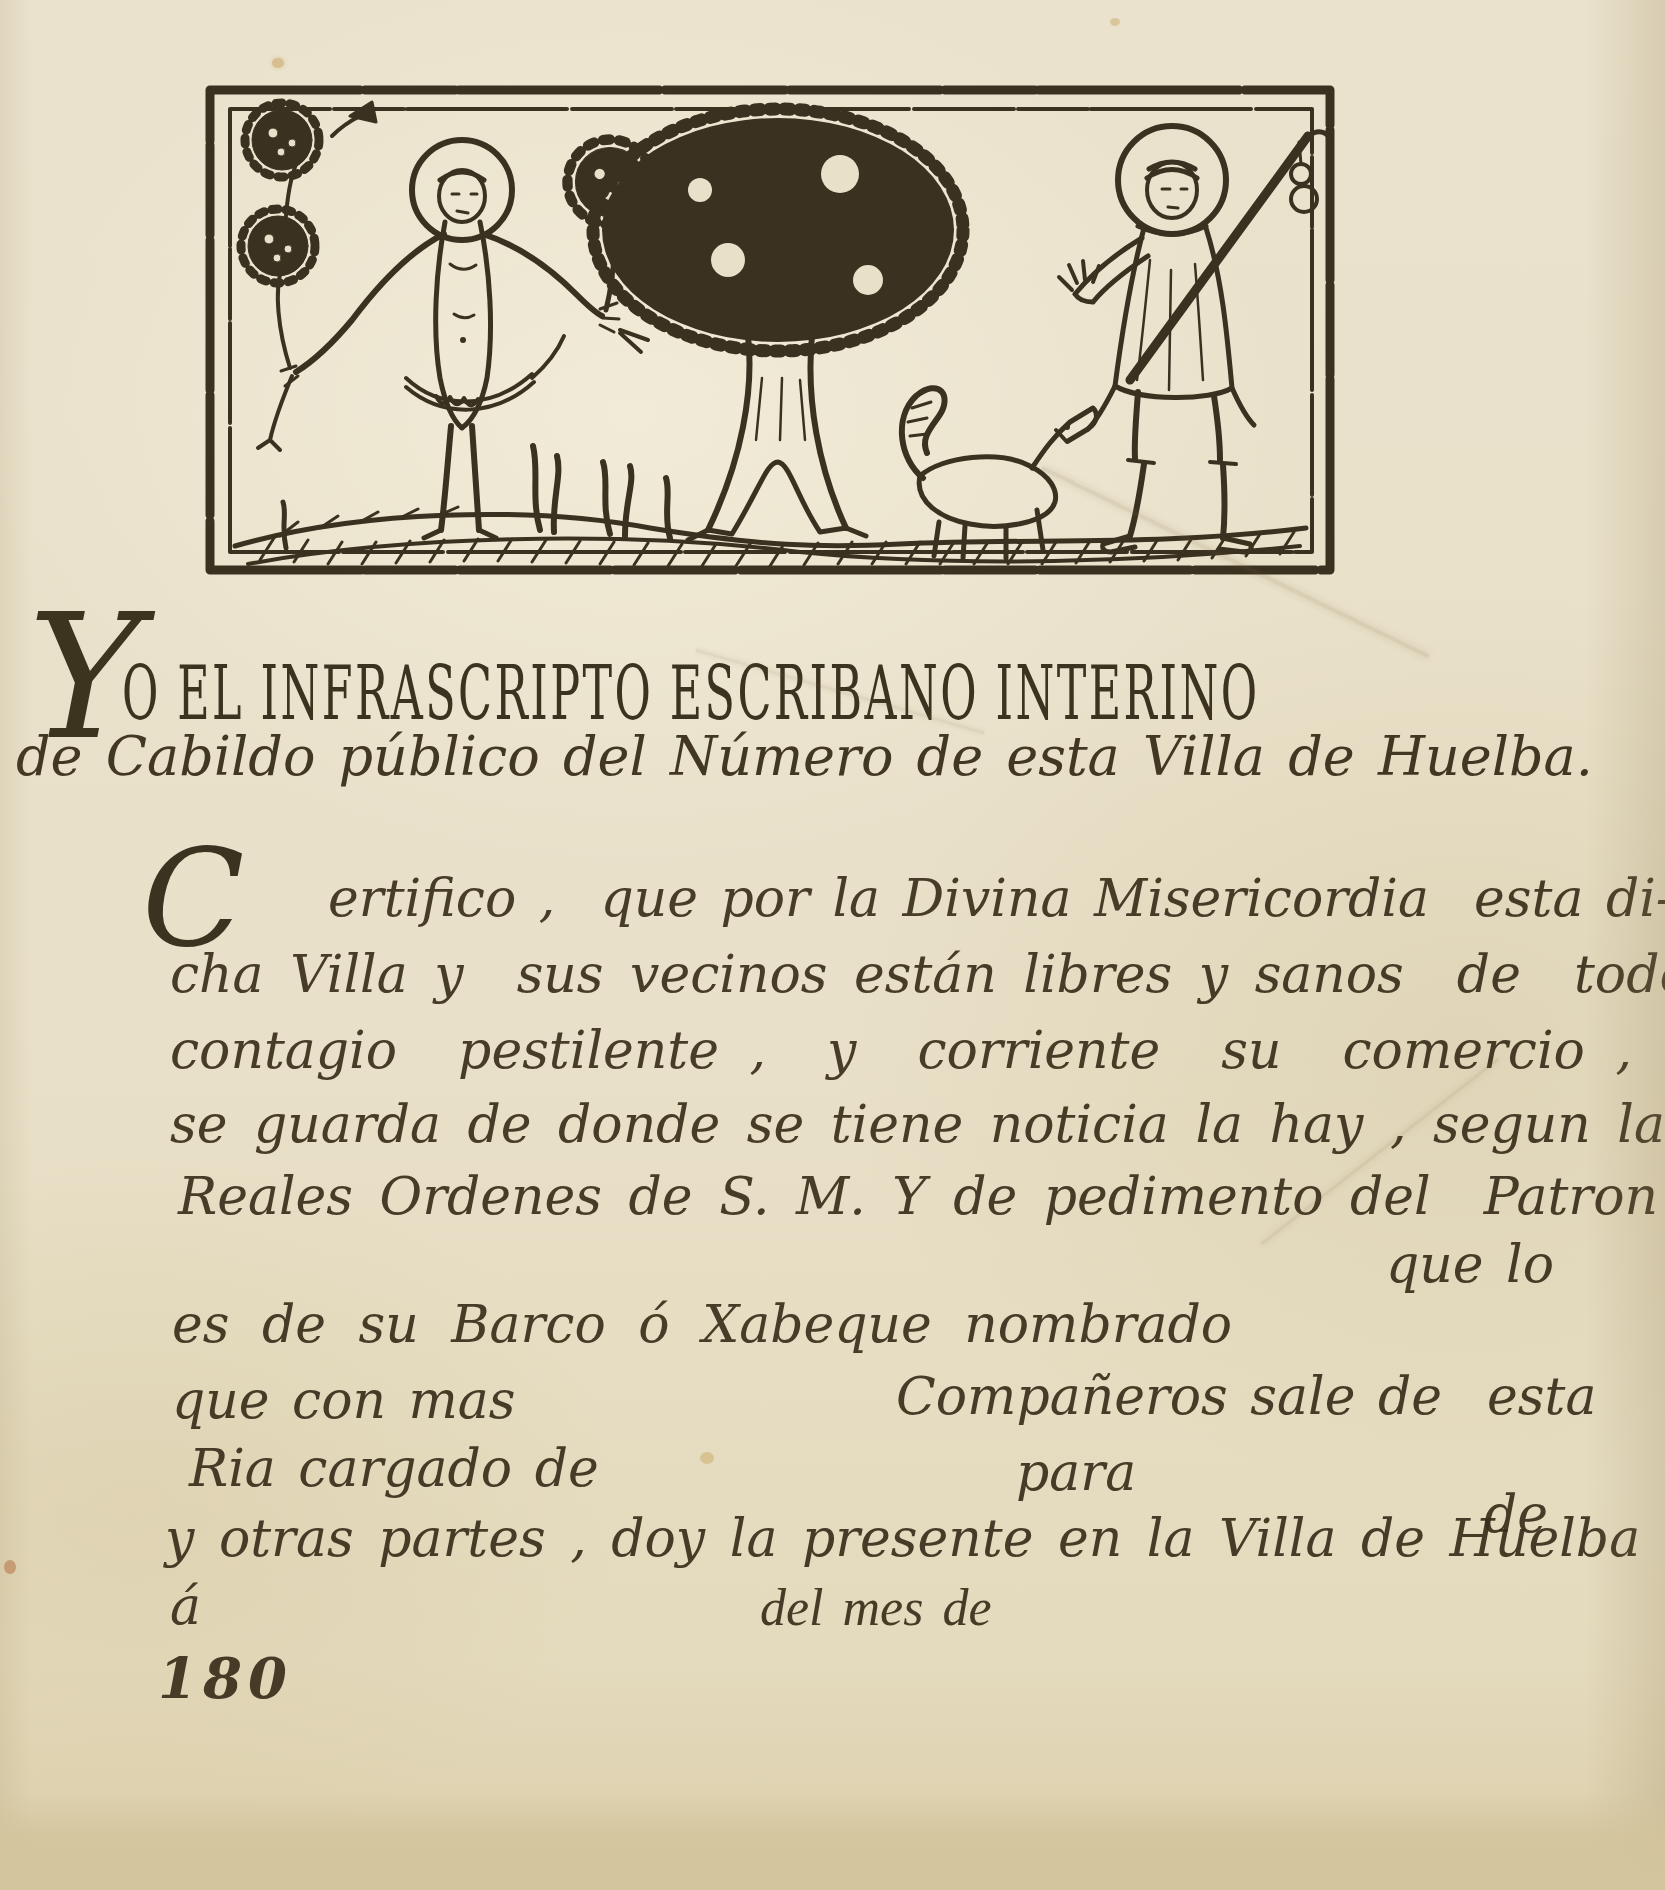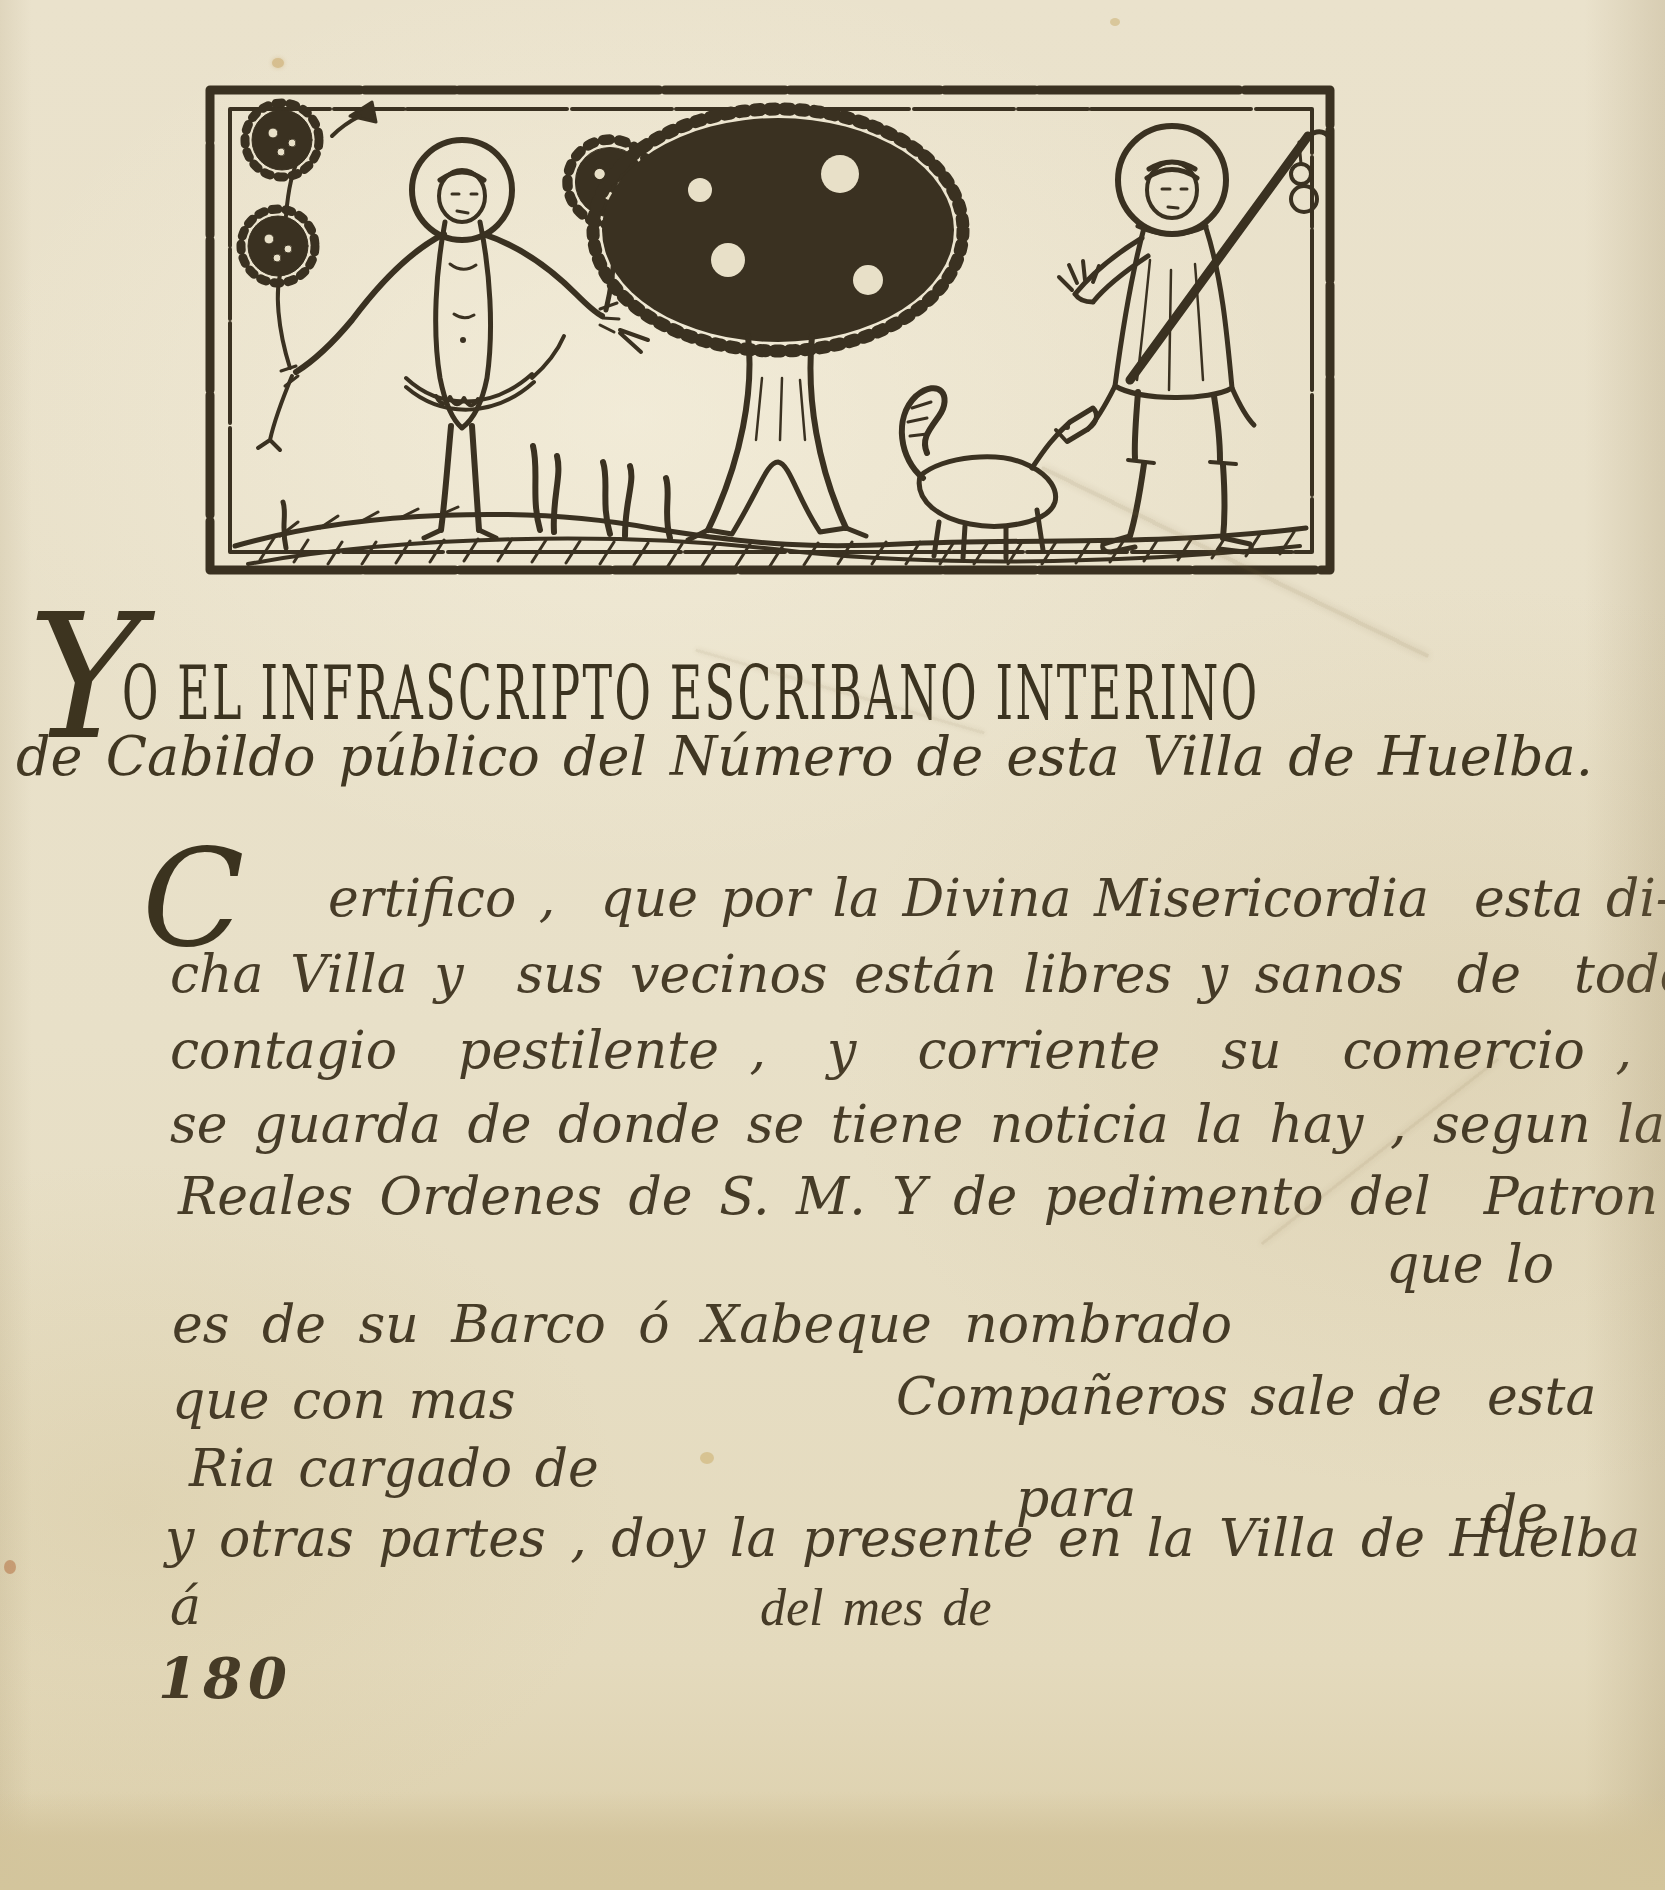--- a/index.html
+++ b/index.html
@@ -48,21 +48,21 @@
   .l1{left:328px;top:872px;}
   .l2{left:170px;top:948px;word-spacing:10px;}
   .l3{left:170px;top:1024px;word-spacing:14px;}
   .l4{left:170px;top:1098px;word-spacing:10px;}
   .l5{left:178px;top:1170px;word-spacing:10px;}
   .l6{left:1366px;top:1238px;margin-left:20px;}
   .l7{left:172px;top:1298px;word-spacing:16px;}
   .l8a{left:172px;top:1374px;}
   .l8b{left:896px;top:1370px;}
   .l9a{left:165px;top:1442px;margin-left:24px;}
-  .l9b{left:1016px;top:1446px;margin-top:26px;}
+  .l9b{left:1016px;top:1446px;}
   .l10{left:165px;top:1512px;word-spacing:8px;}
   .l11a{left:170px;top:1580px;}
   .l11b{left:760px;top:1582px;font-family:Liberation Serif, serif;}
   .l11c{left:1484px;top:1488px;}
   .l12{left:158px;top:1650px;font-size:56px;letter-spacing:6px;font-weight:bold;}
 </style>
 </head>
 <body>
 
 <div class="paper">

